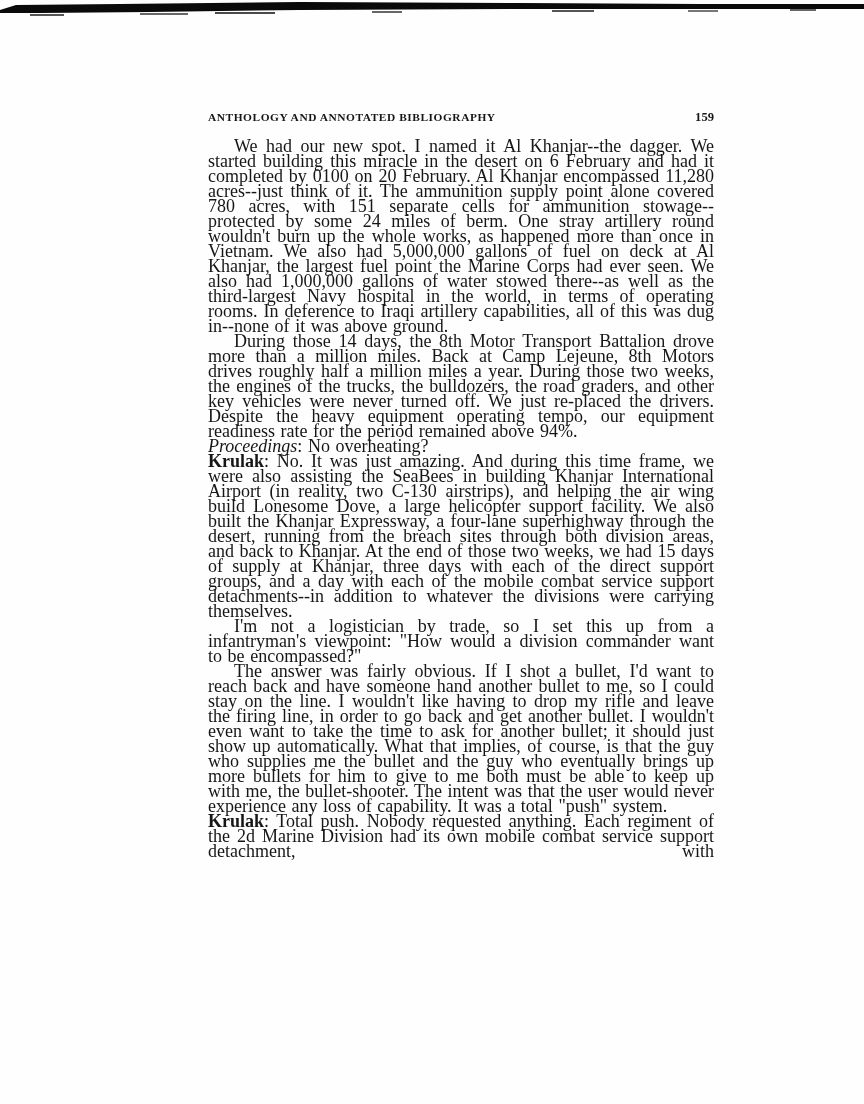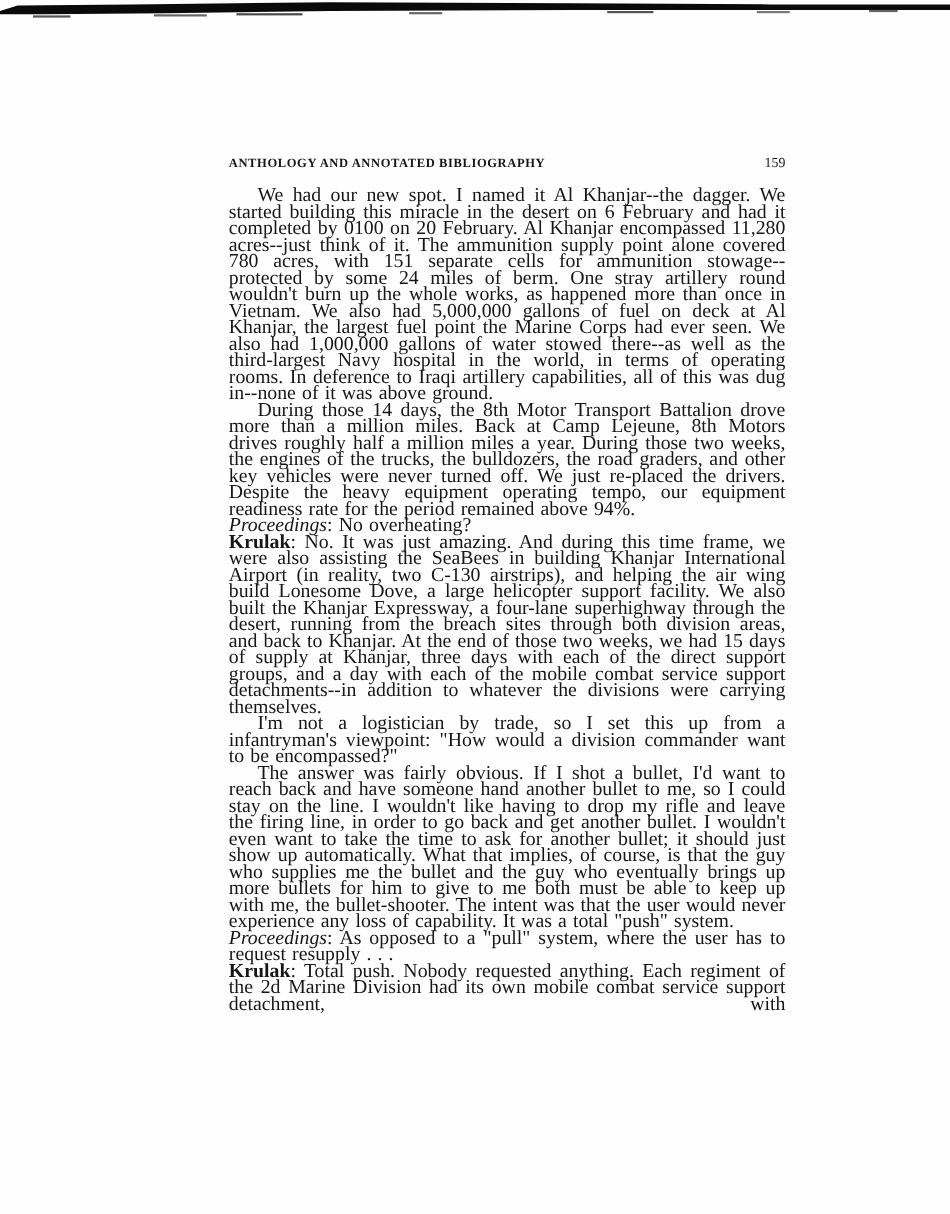--- a/index.html
+++ b/index.html
@@ -17,38 +17,38 @@
     color: #161616;
   }
   .scan-bar {
     position: absolute;
     top: 0;
     left: 0;
   }
   .text-block {
     position: absolute;
     left: 208px;
-    top: 141px;
+    top: 110px;
     width: 506px;
   }
   .running-header {
     display: flex;
     justify-content: space-between;
     align-items: baseline;
     margin-bottom: 14px;
   }
   .running-header .title {
     font-size: 11.4px;
     font-weight: bold;
     letter-spacing: 0.55px;
     white-space: nowrap;
   }
   .running-header .pn {
     font-size: 12.6px;
-    font-weight: normal;
+    font-weight: bold;
     margin-left: 31px;
   }
   .para {
     margin: 0;
     font-size: 18px;
     line-height: 15px;
     text-align: justify;
     word-spacing: 0.06em;
   }
   .para.indent {
@@ -95,18 +95,17 @@
     <p class="para indent"><span>During those 14 days, the 8th Motor Transport Battalion drove more than a million miles.  Back at Camp Lejeune, 8th Motors drives roughly half a million miles a year.  During those two weeks, the engines of the trucks, the bulldozers, the road graders, and other key vehicles were never turned off.  We just re-placed the drivers.  Despite the heavy equipment operating tempo, our equipment readiness rate for the period remained above 94%.</span></p>
 
     <p class="para turn"><span class="speaker-i">Proceedings</span><span>: No overheating?</span></p>
 
     <p class="para turn"><span class="speaker-b">Krulak</span><span>: No. It was just amazing.  And during this time frame, we were also assisting the SeaBees in building Khanjar International Airport (in reality, two C-130 airstrips), and helping the air wing build Lonesome Dove, a large helicopter support facility.  We also built the Khanjar Expressway, a four-lane superhighway through the desert, running from the breach sites through both division areas, and back to Khanjar.  At the end of those two weeks, we had 15 days of supply at Khanjar, three days with each of the direct support groups, and a day with each of the mobile combat service support detachments--in addition to whatever the divisions were carrying themselves.</span></p>
 
     <p class="para indent"><span>I'm not a logistician by trade, so I set this up from a infantryman's viewpoint: "How would a division commander want to be encompassed?"</span></p>
 
     <p class="para indent"><span>The answer was fairly obvious.  If I shot a bullet, I'd want to reach back and have someone hand another bullet to me, so I could stay on the line.  I wouldn't like having to drop my rifle and leave the firing line, in order to go back and get another bullet.  I wouldn't even want to take the time to ask for another bullet; it should just show up automatically.  What that implies, of course, is that the guy who supplies me the bullet and the guy who eventually brings up more bullets for him to give to me both must be able to keep up with me, the bullet-shooter.  The intent was that the user would never experience any loss of capability.  It was a total "push" system.</span></p>
 
-    <p class="para turn"><span class="speaker-i">Proceedings</span><span>: As opposed to a "pull" system, where the user has to request resupply . . .</span></p>
 
     <p class="para turn justify-last"><span class="speaker-b">Krulak</span><span>: Total push.  Nobody requested anything.  Each regiment of the 2d Marine Division had its own mobile combat service support detachment, with</span></p>
 
   </div>
 </div>
 
 </body></html>

